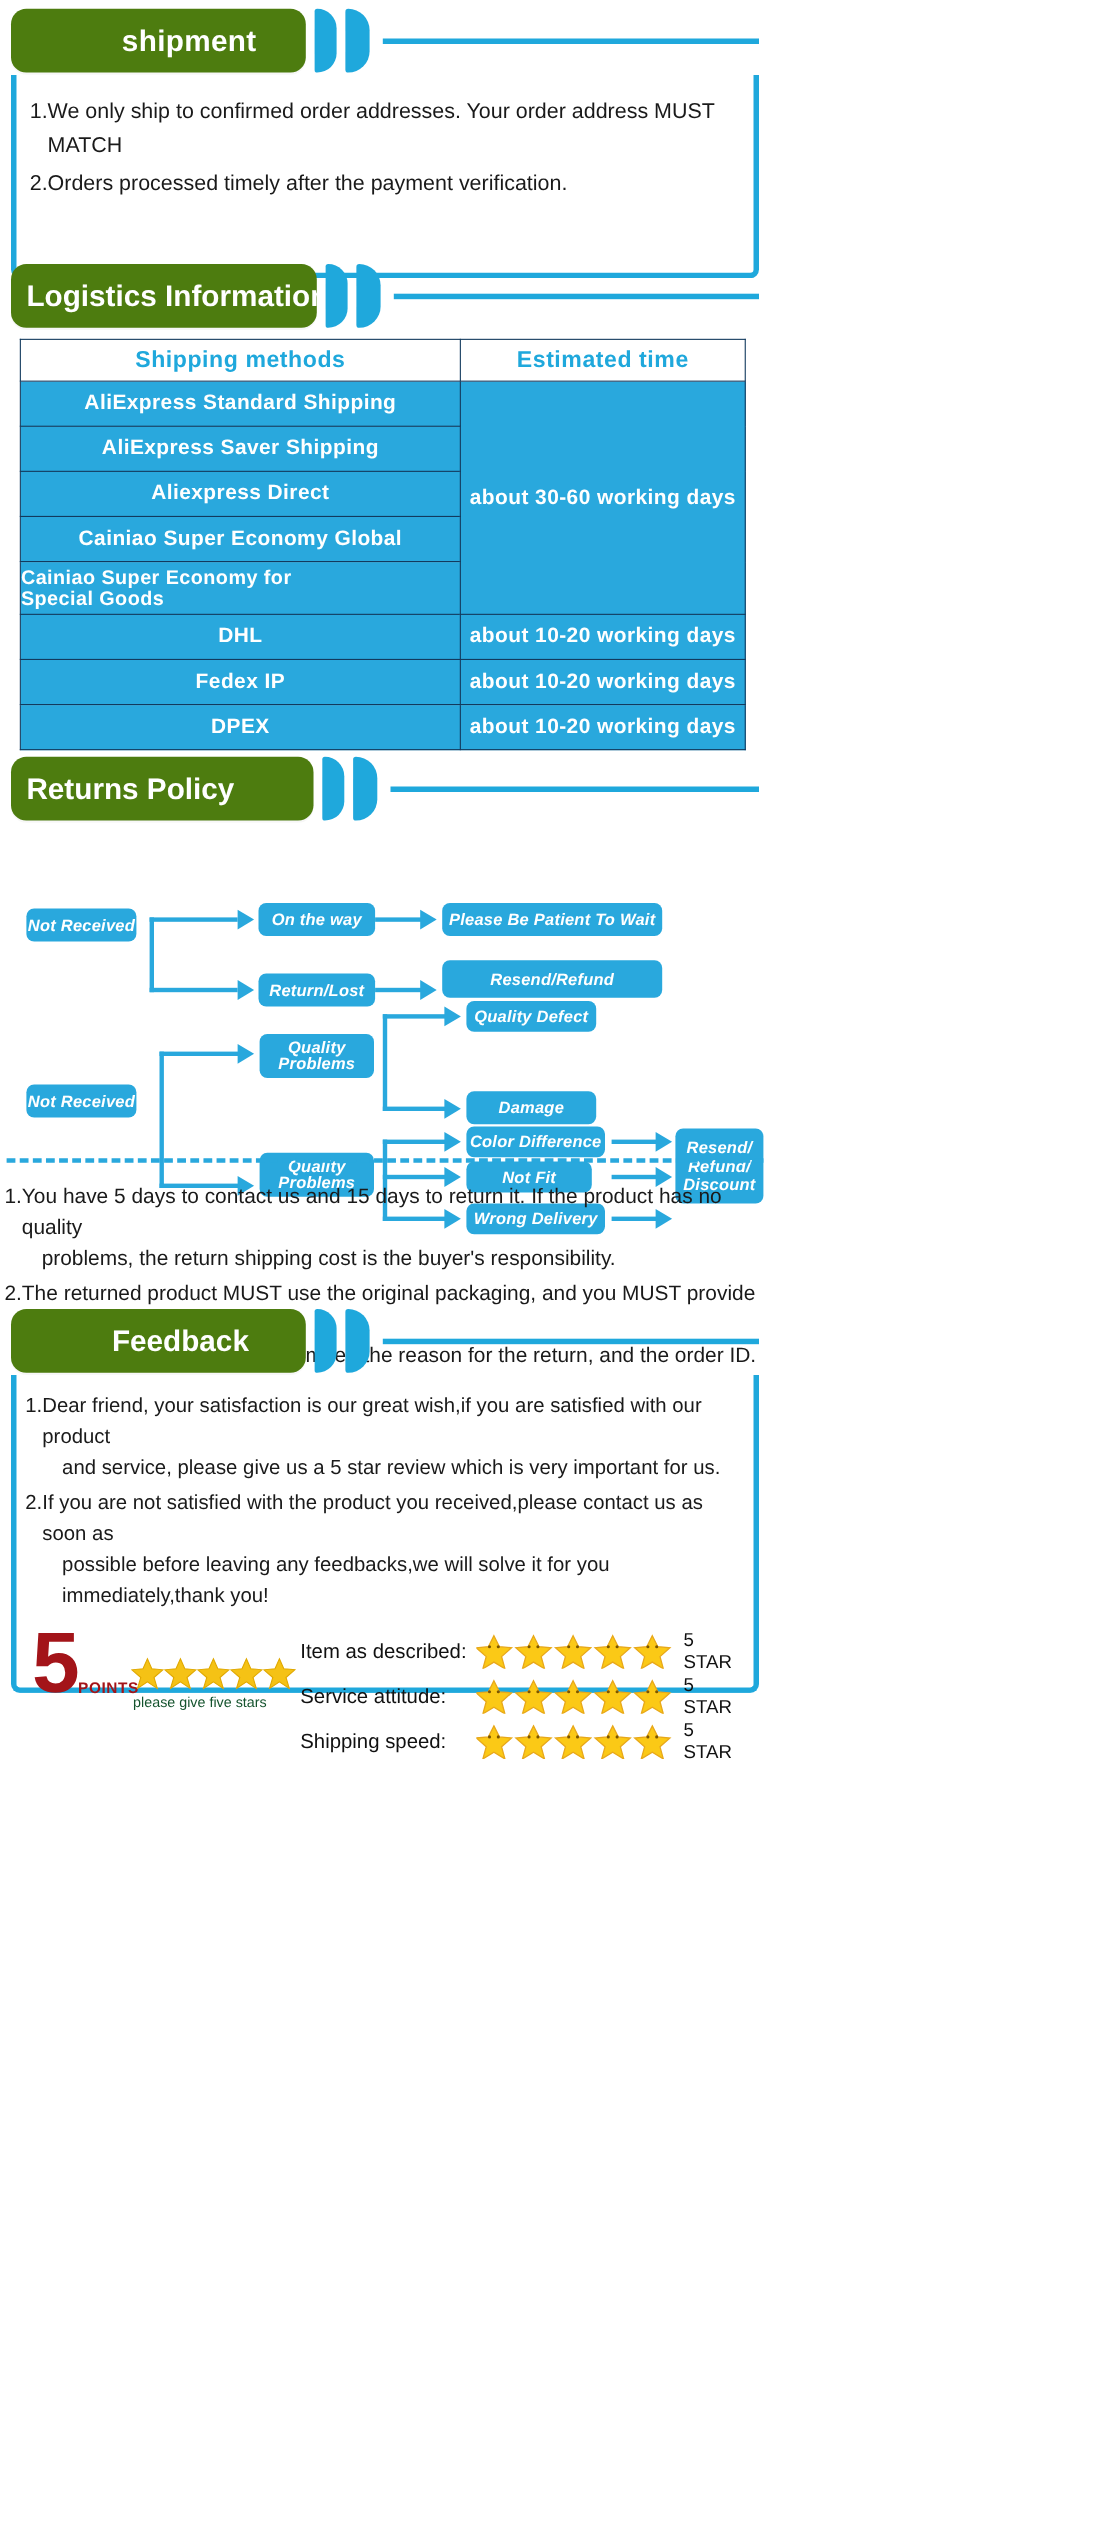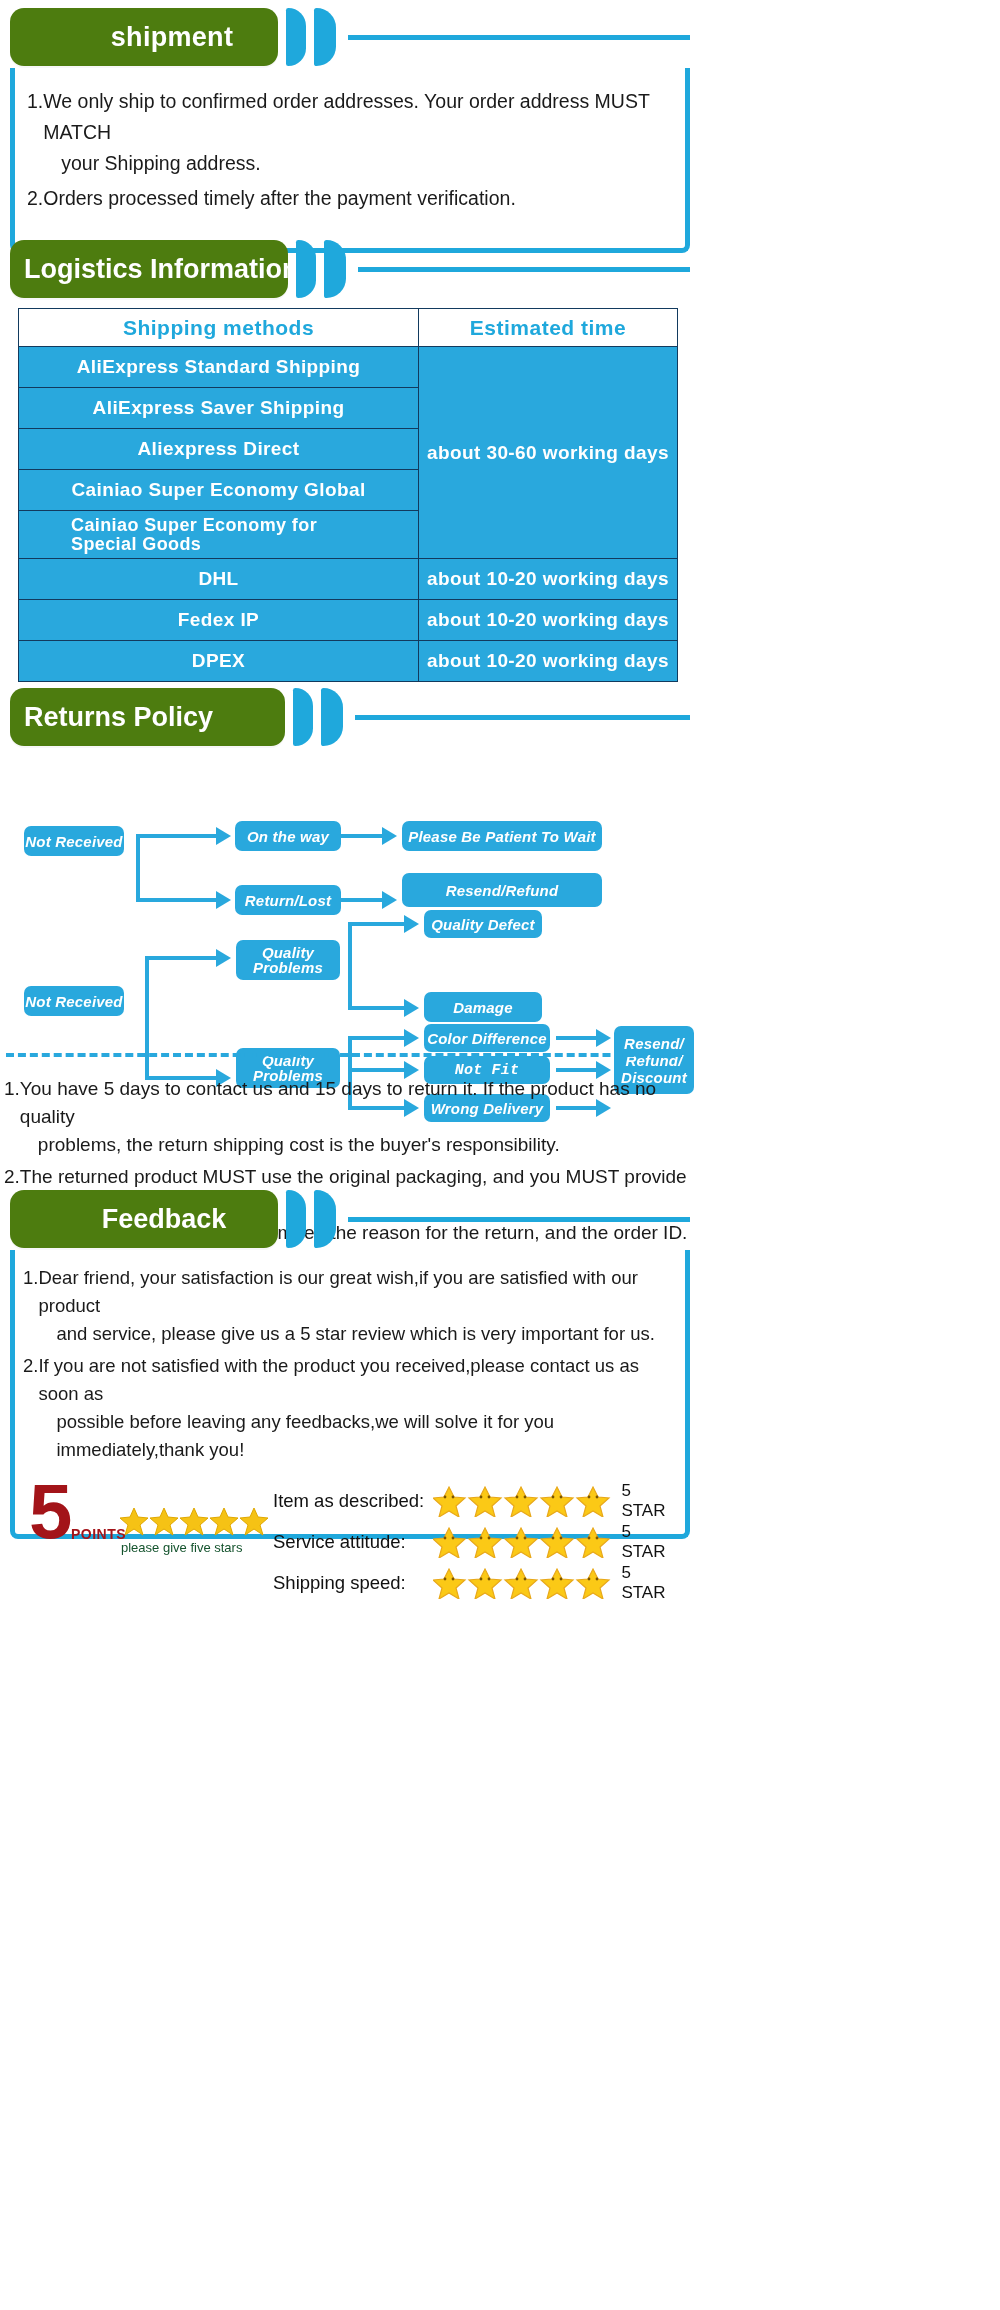--- a/index.html
+++ b/index.html
@@ -92,21 +92,21 @@
     height: 38px;
     letter-spacing: .5px;
   }
   table.logi td {
     background: #29a8dd;
     color: #ffffff;
     font-size: 19px;
     letter-spacing: .4px;
   }
   td.meth { height: 41px; }
-  td.meth.two { height: 48px; text-align: left; padding-left: 52px; line-height: 19px; font-size: 18px;}
+  td.meth.two { height: 48px; text-align: left; line-height: 19px; font-size: 18px;}
   td.est { font-size: 19px; }
 
   
   #returns { position: absolute; left: 10px; top: 688px; width: 680px; }
   #returns .tab { width: 275px; }
   #returns .tab-label { font-size: 27px; padding-left: 14px; }
 
   .flow { position: relative; width: 680px; height: 330px; margin-top: 6px; }
   .fbox {
     position: absolute;
@@ -189,21 +189,20 @@
       <div class="headline">
           <div></div>
         </div>
     </div>
     <div class="panel-body-box">
       <ul class="numlist">
         <li>
           <span class="num">1.</span>
           <span class="txt">
             <span>We only ship to confirmed order addresses. Your order address MUST MATCH</span>
-            <span class="cont">your Shipping address.</span>
           </span>
         </li>
         <li>
           <span class="num">2.</span>
           <span class="txt">Orders processed timely after the payment verification.</span>
         </li>
       </ul>
     </div>
   </div>
 
@@ -312,21 +311,21 @@
 
       <div class="ln" style="left:338px; top:276px; width:4px; height:74px;"></div>
       <div class="ln" style="left:338px; top:276px; width:58px; height:4px;"></div>
       <div class="ln" style="left:338px; top:308px; width:58px; height:4px;"></div>
       <div class="ln" style="left:338px; top:346px; width:58px; height:4px;"></div>
       <div class="arrow" style="left:394px; top:269px;"></div>
       <div class="arrow" style="left:394px; top:301px;"></div>
       <div class="arrow" style="left:394px; top:339px;"></div>
 
       <div class="fbox" style="left:414px; top:264px; width:126px; height:28px;">Color Difference</div>
-      <div class="fbox" style="left:414px; top:296px; width:126px; height:28px;font-family:Liberation Mono, monospace;">Not Fit</div>
+      <div class="fbox" style="left:414px; top:296px; width:114px; height:28px;">Not Fit</div>
       <div class="fbox" style="left:414px; top:334px; width:126px; height:28px;">Wrong Delivery</div>
 
       <div class="ln" style="left:546px; top:276px; width:46px; height:4px;"></div>
       <div class="ln" style="left:546px; top:308px; width:46px; height:4px;"></div>
       <div class="ln" style="left:546px; top:346px; width:46px; height:4px;"></div>
       <div class="arrow" style="left:586px; top:269px;"></div>
       <div class="arrow" style="left:586px; top:301px;"></div>
       <div class="arrow" style="left:586px; top:339px;"></div>
       <div class="fbox" style="left:604px; top:266px; width:80px; height:68px; white-space:pre-line; line-height:17px;">Resend/
 Refund/

